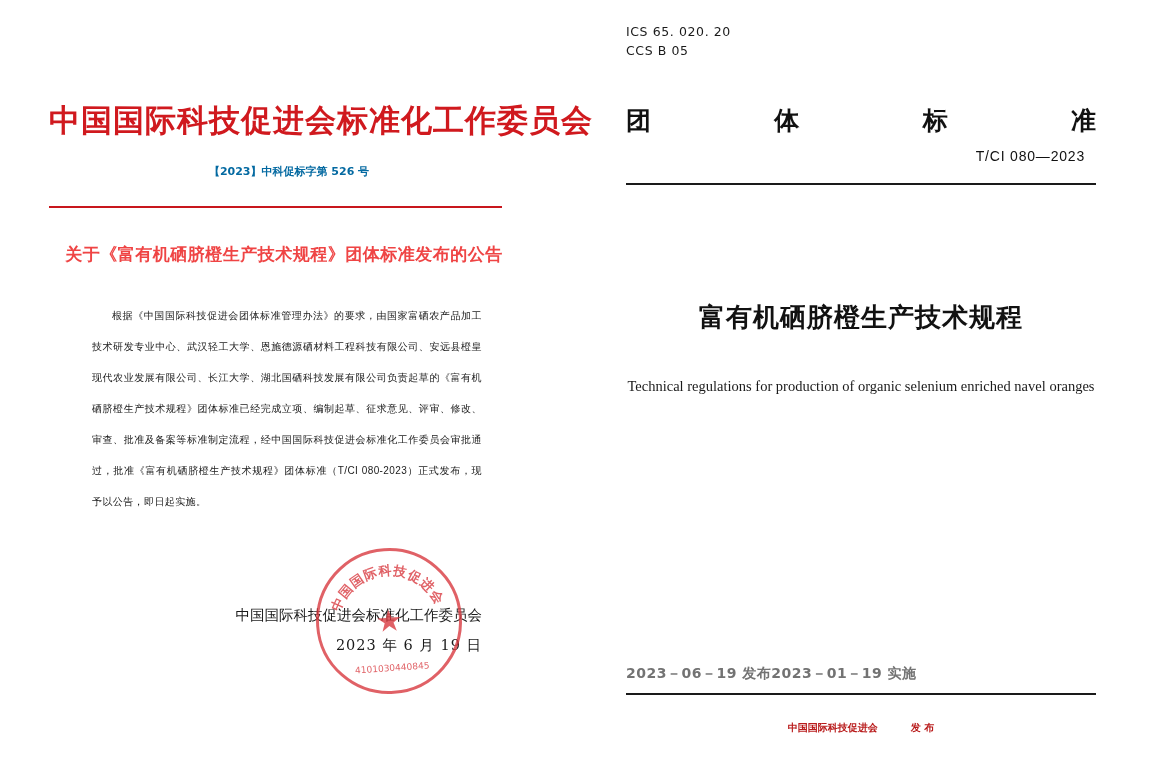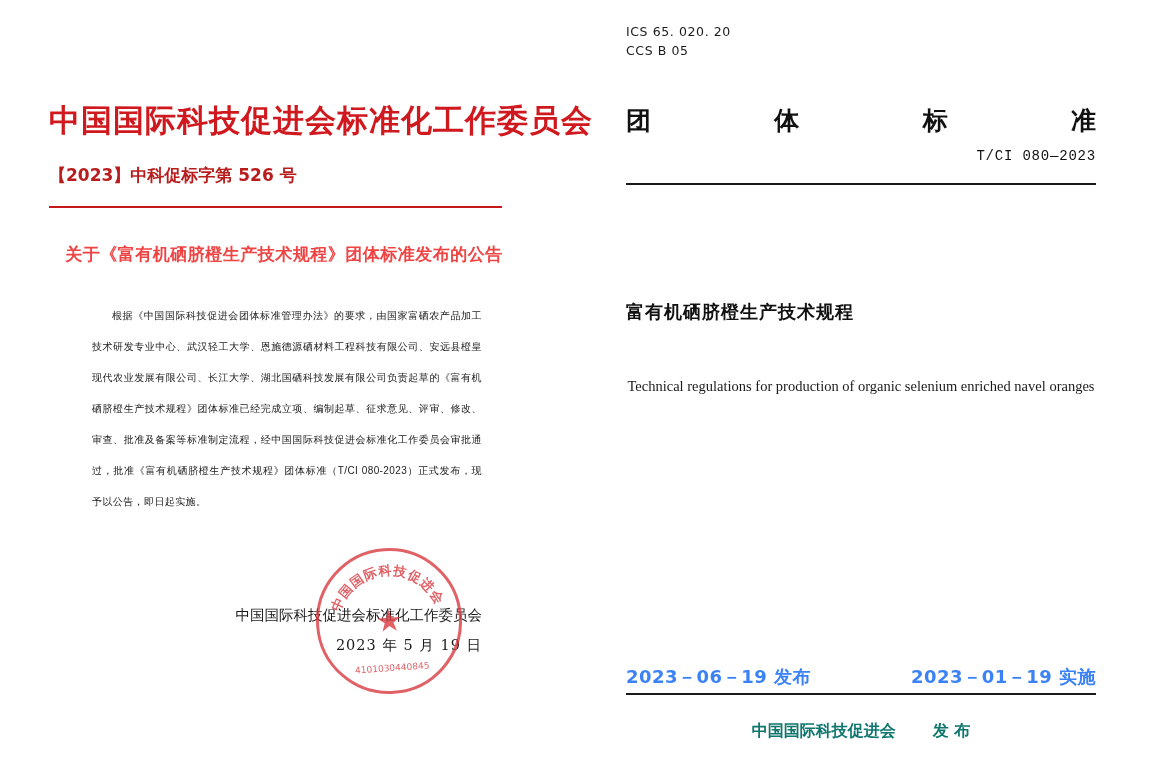--- a/index.html
+++ b/index.html
@@ -40,24 +40,24 @@
     font-weight: bold;
     font-size: 31px;
     letter-spacing: 1px;
     white-space: nowrap;
   }
   .doc-number {
     position: absolute;
     top: 164px;
     left: 49px;
     width: 480px;
-    text-align: left;
-    font-size: 17px;
-    font-weight: bold;
-    color: #b91c1c;
+    text-align: center;
+    font-size: 11px;
+    font-weight: bold;
+    color: #0369a1;
     font-family: "DejaVu Sans", "Liberation Sans", sans-serif;
   }
   .red-rule {
     position: absolute;
     top: 206px;
     left: 49px;
     width: 453px;
     height: 2px;
     background: #c8161d;
   }
@@ -178,43 +178,43 @@
     display: flex;
     justify-content: space-between;
     font-size: 25px;
     font-weight: bold;
     font-family: "DejaVu Serif", "Liberation Serif", serif;
     color: #111;
   }
   .std-code {
     position: absolute;
     top: 148px;
-    left: 47px;
+    left: 36px;
     width: 470px;
     text-align: right;
     font-size: 14px;
-    font-family: Liberation Mono, monospace;
+    font-family: Liberation Sans, sans-serif;
     letter-spacing: 0.8px;
     color: #111;
   }
   .top-rule {
     position: absolute;
     top: 183px;
     left: 47px;
     width: 470px;
     height: 2px;
     background: #1a1a1a;
   }
   .cover-title-cn {
     position: absolute;
     top: 300px;
     left: 47px;
     width: 470px;
-    text-align: left;
-    font-size: 18px;
+    text-align: center;
+    font-size: 26px;
     font-weight: bold;
     font-family: "DejaVu Serif", "Liberation Serif", serif;
     color: #111;
     letter-spacing: 1px;
   }
   .cover-title-en {
     position: absolute;
     top: 350px;
     left: 47px;
     width: 470px;
@@ -231,37 +231,37 @@
     width: 470px;
     height: 2px;
     background: #1a1a1a;
   }
   .dates {
     position: absolute;
     top: 665px;
     left: 47px;
     width: 470px;
     display: flex;
-    justify-content: space-between;
-    font-size: 18px;
+    justify-content: flex-start;
+    font-size: 14px;
     font-weight: bold;
     font-family: "DejaVu Sans", "Liberation Sans", sans-serif;
-    color: #3b82f6;
+    color: #737373;
     letter-spacing: 0.5px;
   }
   .publisher {
     position: absolute;
     top: 721px;
     left: 47px;
     width: 470px;
     text-align: center;
-    font-size: 16px;
-    font-weight: bold;
-    font-family: "DejaVu Serif", "Liberation Serif", serif;
-    color: #0f766e;
+    font-size: 10px;
+    font-weight: bold;
+    font-family: "DejaVu Serif", "Liberation Serif", serif;
+    color: #b91c1c;
   }
   .publisher .gap {
     display: inline-block;
     width: 26px;
   }
 </style>
 </head>
 <body>
 
 <div class="page">
@@ -275,21 +275,21 @@
     <div class="red-rule"></div>
 
     <div class="announce-title">关于《富有机硒脐橙生产技术规程》团体标准发布的公告</div>
 
     <div class="body-text">
       <p>根据《中国国际科技促进会团体标准管理办法》的要求，由国家富硒农产品加工技术研发专业中心、武汉轻工大学、恩施德源硒材料工程科技有限公司、安远县橙皇现代农业发展有限公司、长江大学、湖北国硒科技发展有限公司负责起草的《富有机硒脐橙生产技术规程》团体标准已经完成立项、编制起草、征求意见、评审、修改、审查、批准及备案等标准制定流程，经中国国际科技促进会标准化工作委员会审批通过，批准《富有机硒脐橙生产技术规程》团体标准（T/CI 080-2023）正式发布，现予以公告，即日起实施。</p>
     </div>
 
     <div class="signature">
       <div>中国国际科技促进会标准化工作委员会</div>
-      <div class="sign-date">2023 年 5 月 19 日</div>
+      <div class="sign-date">2023 年 6 月 19 日</div>
     </div>
 
     <div class="seal">
       <div class="seal-inner"></div>
       <svg class="seal-arc-text" viewBox="0 0 140 140">
         <defs>
           <path id="arcTop" d="M 18,76 A 52,52 0 0 1 122,76"></path>
         </defs>
         <text>
           <textPath href="#arcTop" startOffset="50%" text-anchor="middle">中国国际科技促进会</textPath>

